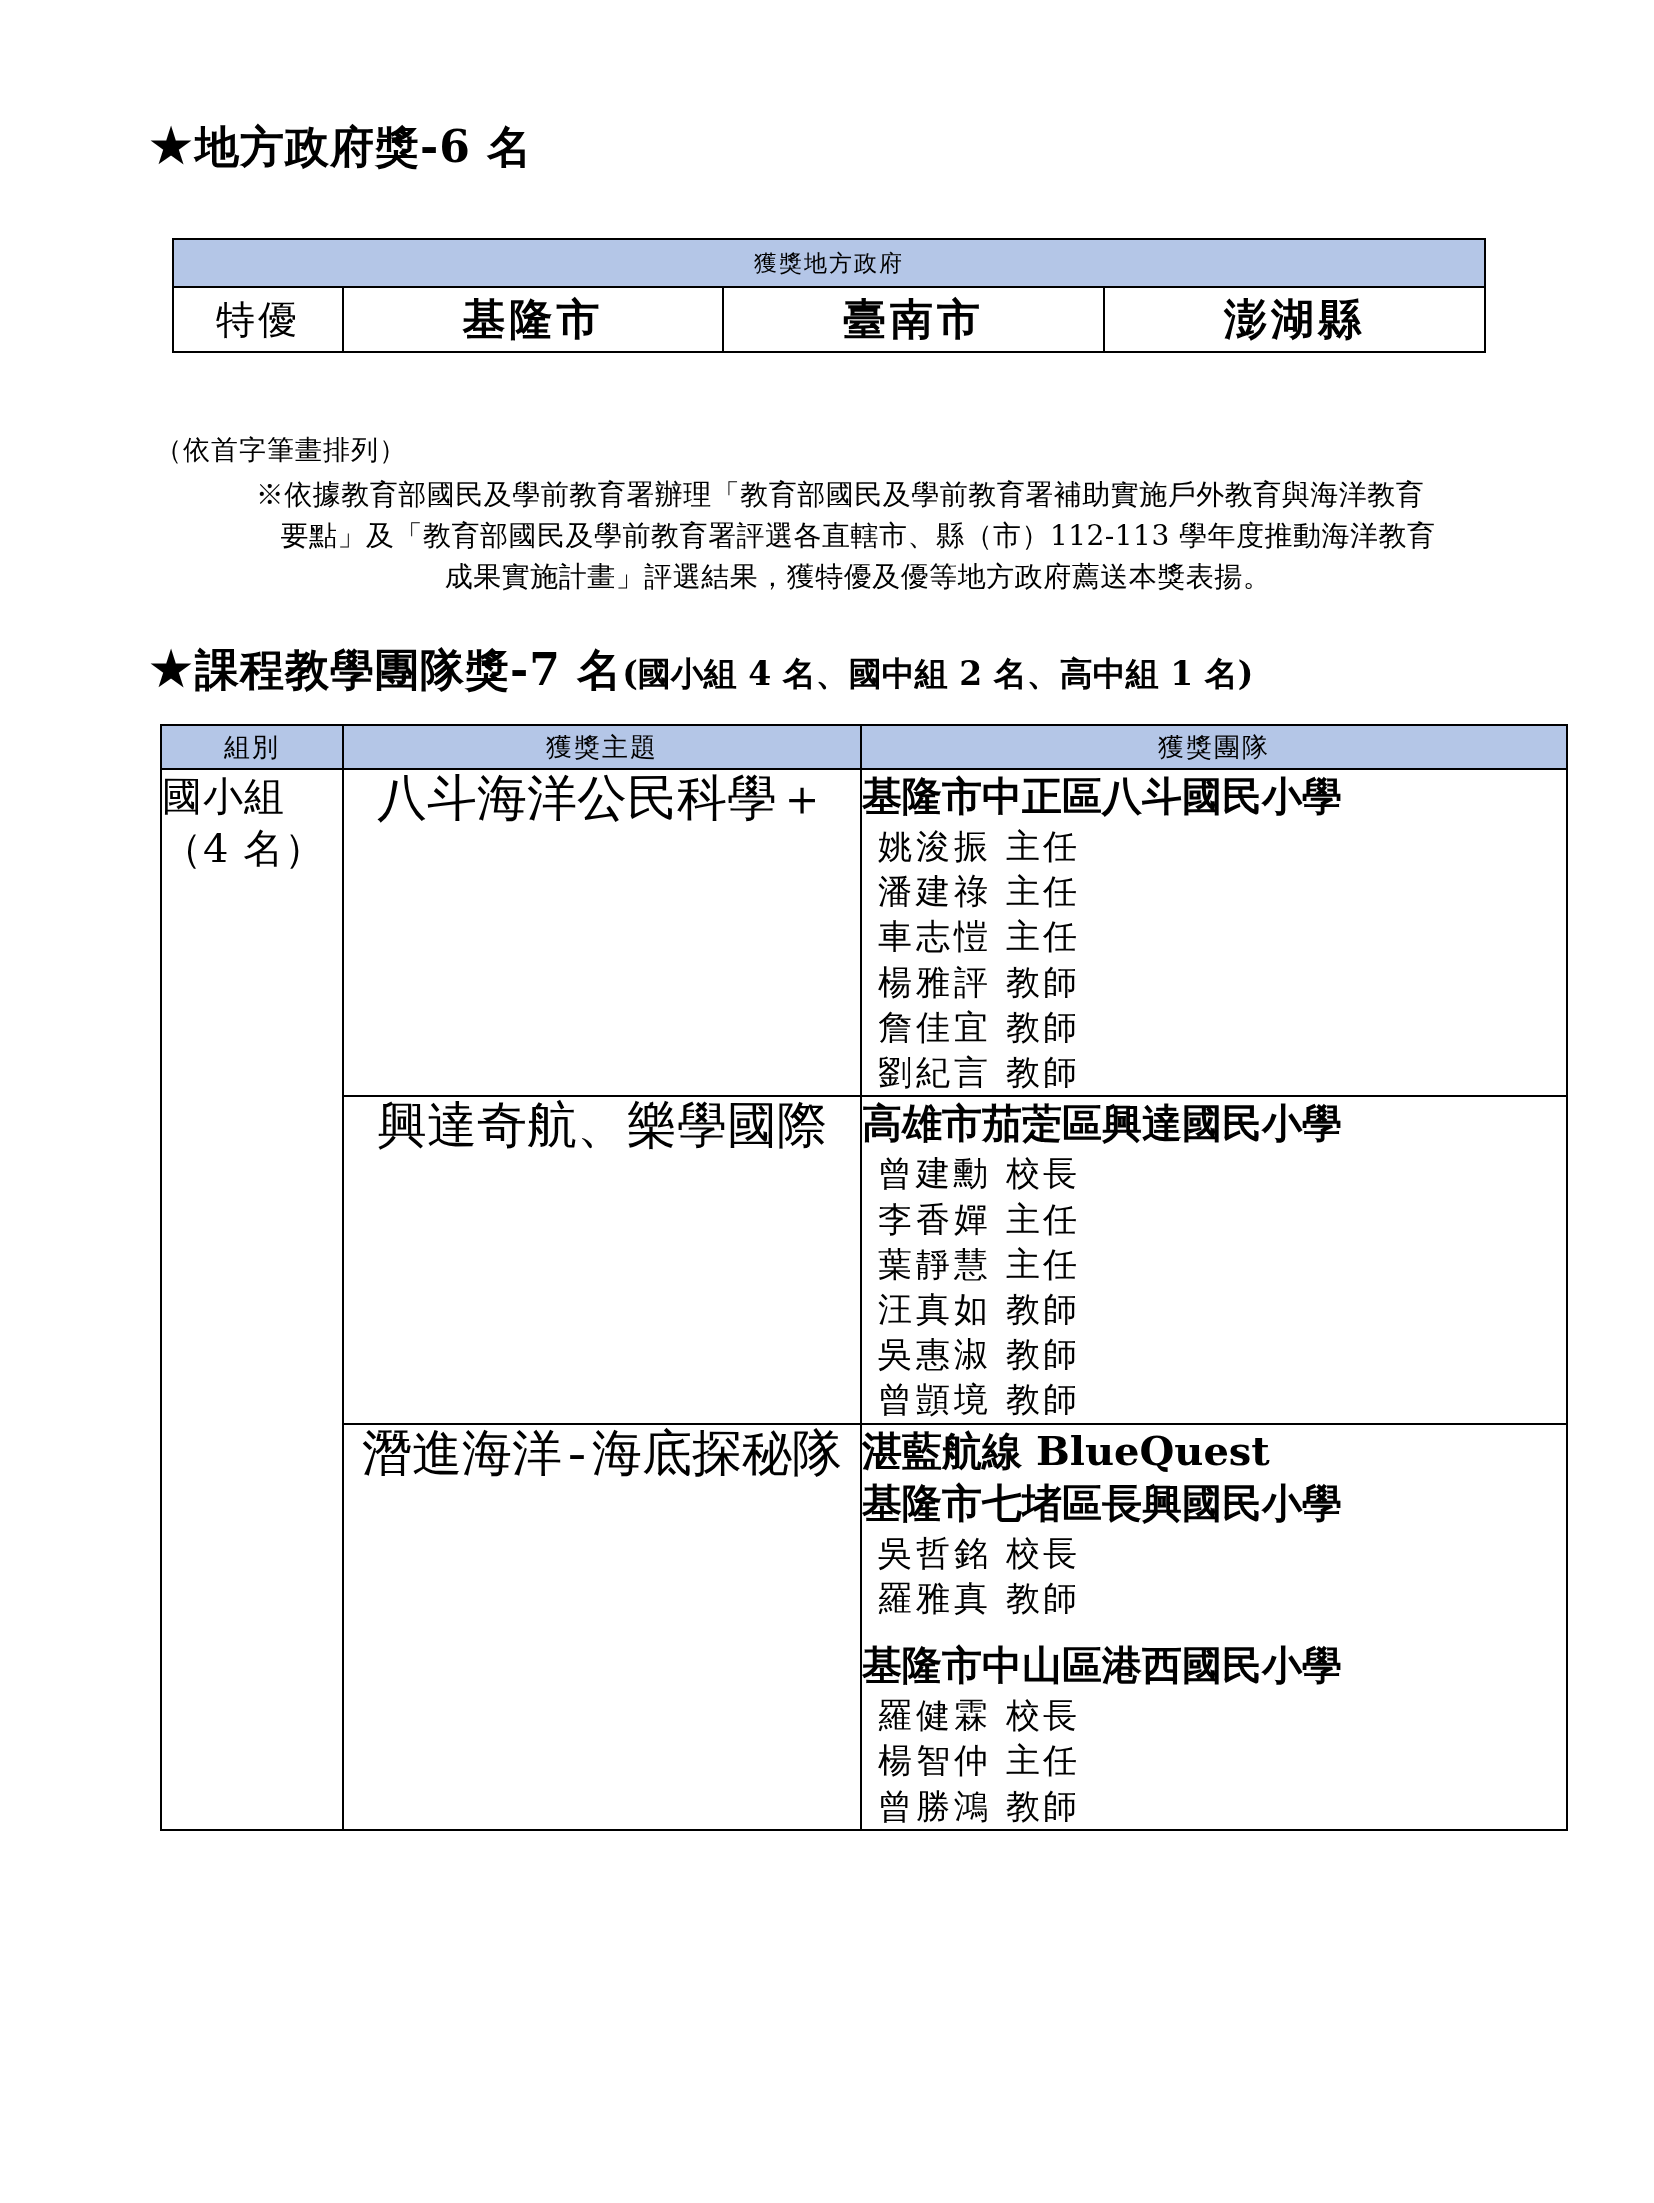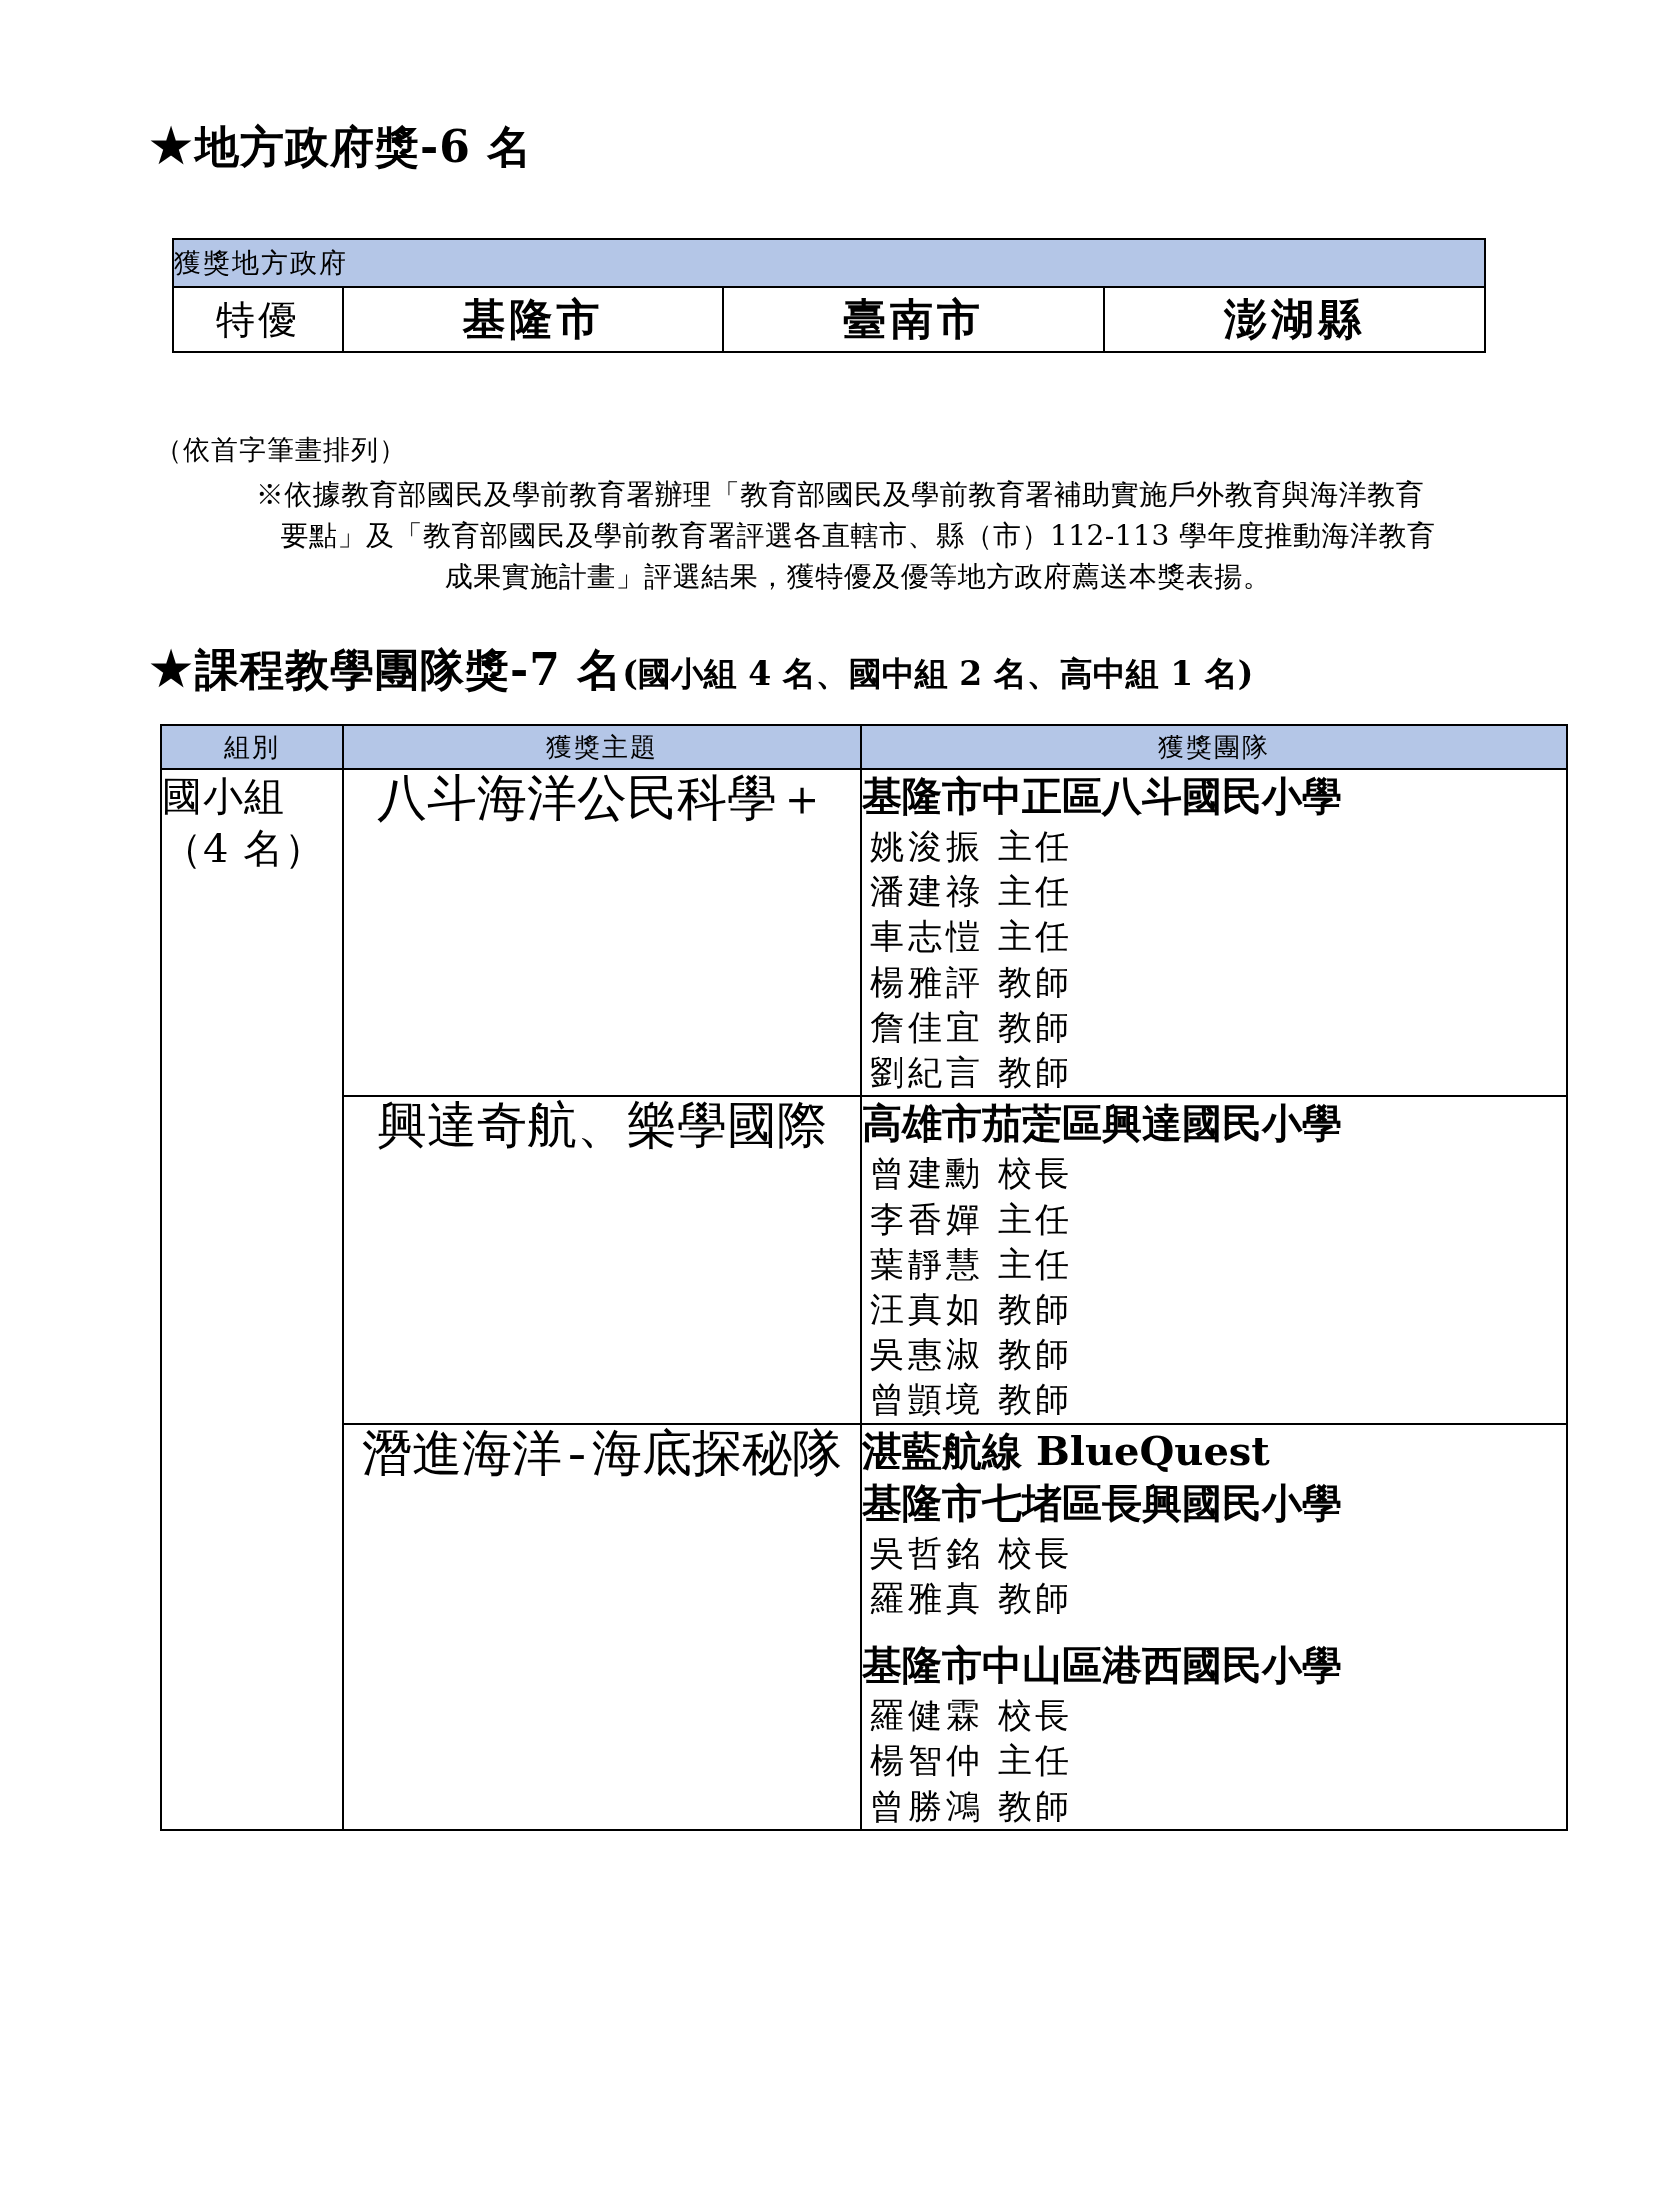--- a/index.html
+++ b/index.html
@@ -69,21 +69,22 @@
   }
 
   #table-local-gov {
     position: absolute;
     left: 172px;
     top: 238px;
     width: 1312px;
   }
   #table-local-gov .hdr-cell {
     background: #b4c6e7;
-    font-size: 27px;
+    text-align: center;
+    font-size: 23px;
     height: 46px;
     letter-spacing: 2px;
   }
   #table-local-gov td.rank-cell {
     width: 170px;
     text-align: center;
     font-size: 39px;
     height: 63px;
     letter-spacing: 3px;
   }
@@ -181,21 +182,21 @@
     letter-spacing: 0px;
     white-space: nowrap;
   }
   .team-members {
     margin-top: 2px;
   }
   .member-row {
     font-size: 34px;
     line-height: 1.33;
     letter-spacing: 1px;
-    padding-left: 8px;
+    padding-left: 16px;
     white-space: nowrap;
   }
   .member-row .mname {
     letter-spacing: 4px;
   }
   .member-row .mtitle {
     margin-left: 14px;
     letter-spacing: 3px;
   }
   .block-gap {

